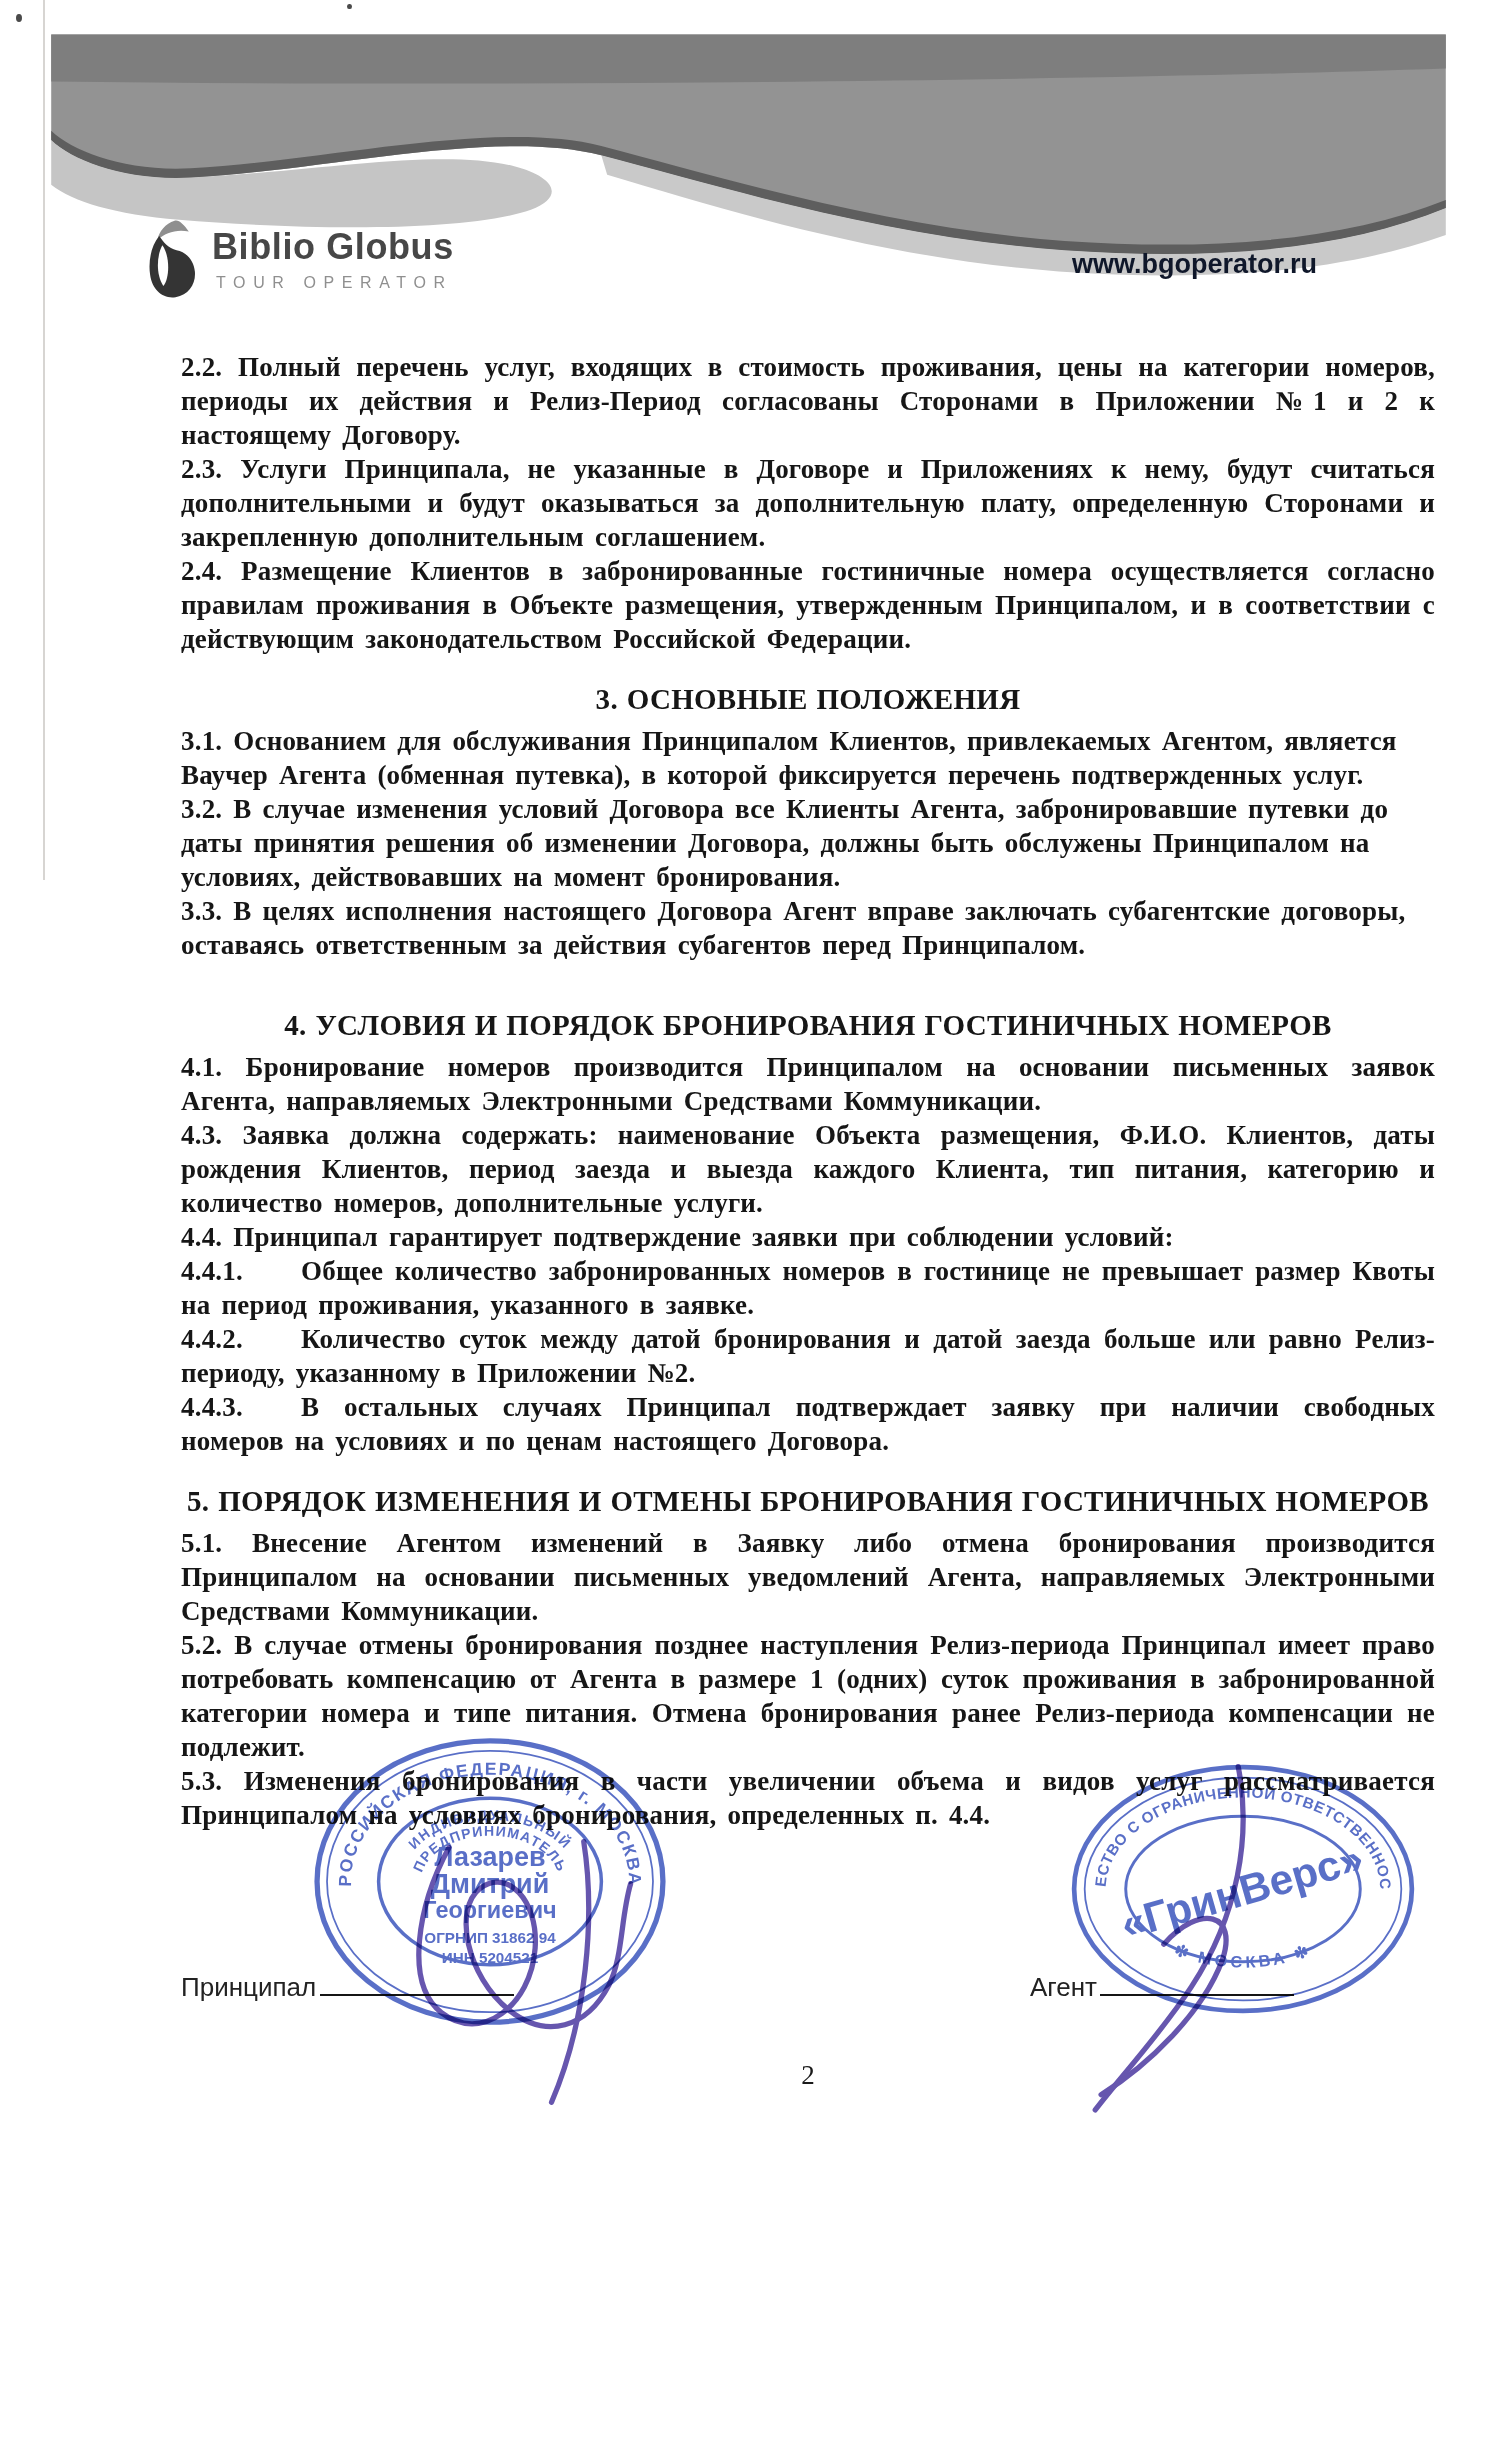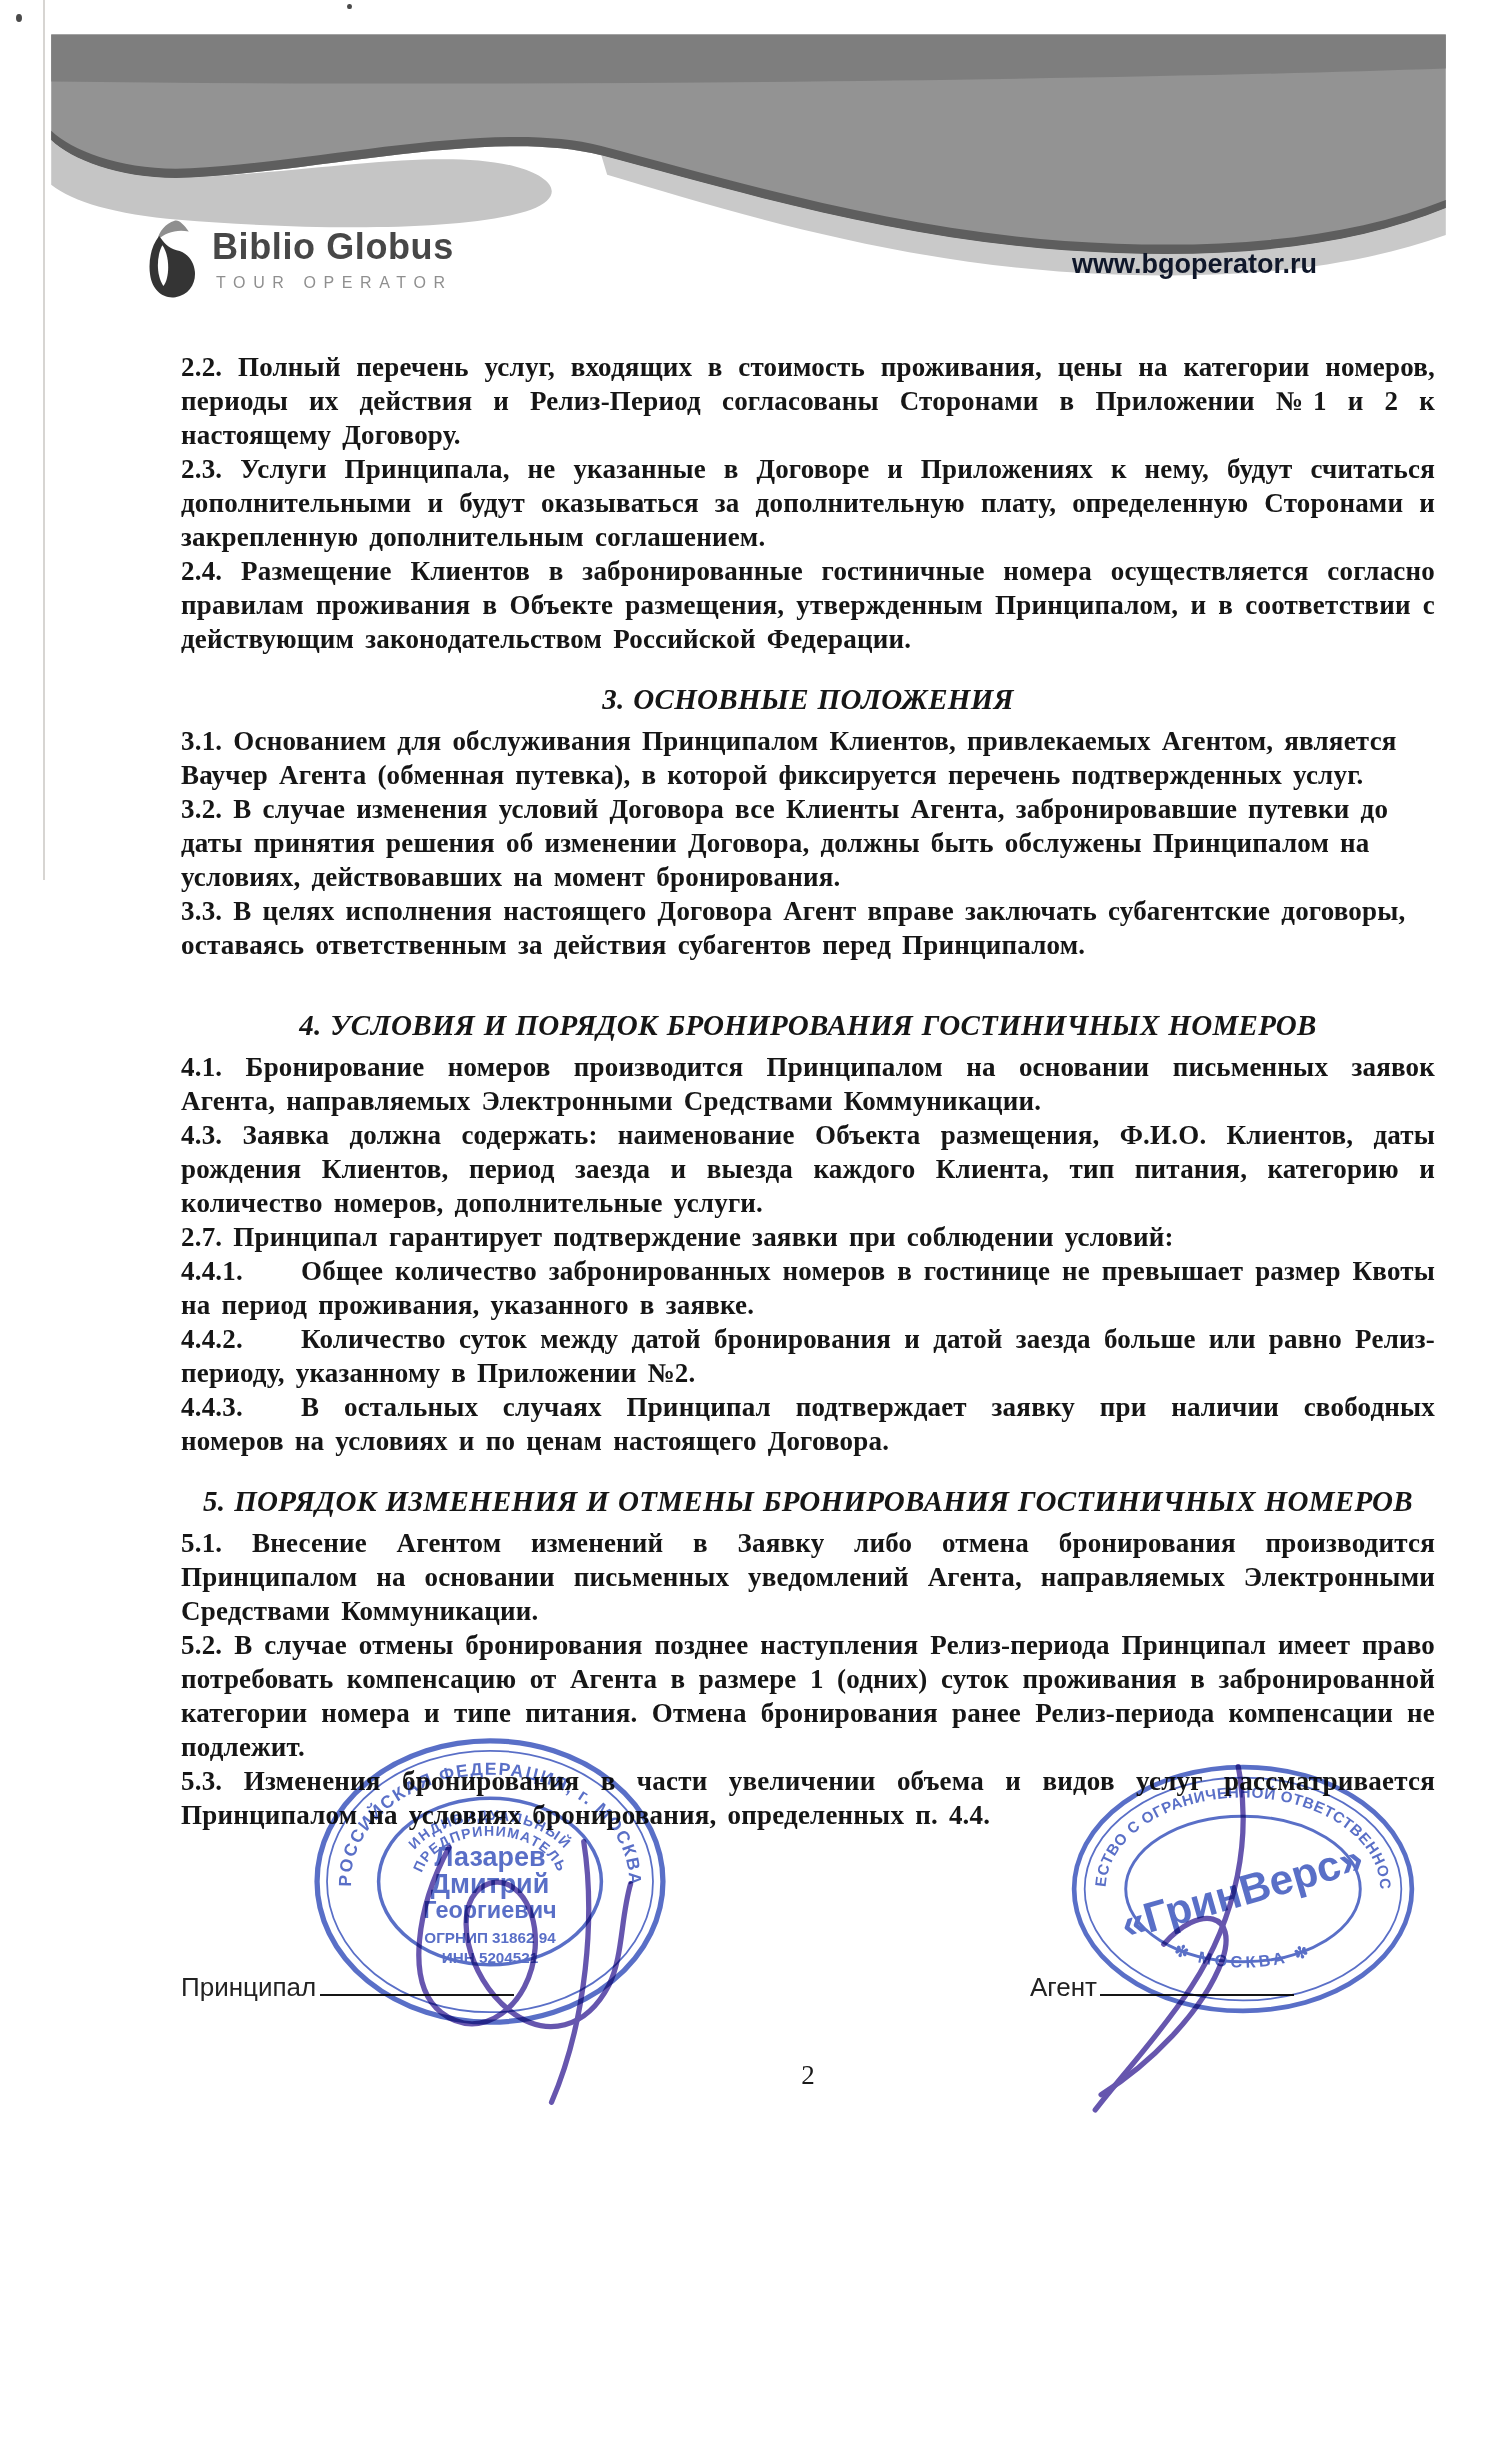--- a/index.html
+++ b/index.html
@@ -18,21 +18,21 @@
          font-size:16px;color:#8f8f8f;letter-spacing:7.6px;}
   .site-url{position:absolute;left:997px;top:249px;width:320px;text-align:right;
          font-family:"Liberation Sans",sans-serif;font-weight:bold;font-size:27px;color:#0f172a;}
   
   .doc{position:absolute;left:181px;top:350px;width:1254px;font-size:27px;line-height:34px;
        text-align:justify;letter-spacing:0.2px;word-spacing:4.1px;}
   .doc p{margin:0;font-weight:bold;}
   .doc p.left{text-align:left;}
   .doc p.italic{font-style:italic;color:#2a2a2a;}
   .doc h2{font-size:29px;line-height:35px;font-weight:bold;text-align:center;
-          margin:26px 0 7px 0;letter-spacing:0.3px;word-spacing:1.2px;font-style:italic;}
+          margin:26px 0 7px 0;letter-spacing:0.3px;word-spacing:1.2px;}
   .doc h2.big-gap{margin-top:46px;}
   .clause-num{display:inline-block;min-width:120px;}
   
   .sig-row{position:absolute;left:181px;top:1966px;width:1254px;height:47px;
            font-family:"Liberation Sans",sans-serif;font-size:26px;color:#222;}
   .sig-principal{position:absolute;left:0;top:0;}
   .sig-agent{position:absolute;left:849px;top:0;}
   .sig-line{display:inline-block;width:194px;height:28px;border-bottom:2.9px solid #151515;margin-left:3.5px;}
   .page-num{position:absolute;left:181px;top:2060px;width:1254px;text-align:center;font-size:27px;color:#1a1a1a;}
   
@@ -75,21 +75,21 @@
     <p>2.4. Размещение Клиентов в забронированные гостиничные номера осуществляется согласно правилам проживания в Объекте размещения, утвержденным Принципалом, и в соответствии с действующим законодательством Российской Федерации.</p>
 
     <h2>3. ОСНОВНЫЕ ПОЛОЖЕНИЯ</h2>
     <p class="left">3.1. Основанием для обслуживания Принципалом Клиентов, привлекаемых Агентом, является Ваучер Агента (обменная путевка), в которой фиксируется перечень подтвержденных услуг.</p>
     <p class="left">3.2. В случае изменения условий Договора все Клиенты Агента, забронировавшие путевки до даты принятия решения об изменении Договора, должны быть обслужены Принципалом на условиях, действовавших на момент бронирования.</p>
     <p class="left">3.3. В целях исполнения настоящего Договора Агент вправе заключать субагентские договоры, оставаясь ответственным за действия субагентов перед Принципалом.</p>
 
     <h2 class="big-gap">4. УСЛОВИЯ И ПОРЯДОК БРОНИРОВАНИЯ ГОСТИНИЧНЫХ НОМЕРОВ</h2>
     <p>4.1. Бронирование номеров производится Принципалом на основании письменных заявок Агента, направляемых Электронными Средствами Коммуникации.</p>
     <p>4.3. Заявка должна содержать: наименование Объекта размещения, Ф.И.О. Клиентов, даты рождения Клиентов, период заезда и выезда каждого Клиента, тип питания, категорию и количество номеров, дополнительные услуги.</p>
-    <p>2.7. Принципал гарантирует подтверждение заявки при соблюдении условий:</p>
+    <p>4.4. Принципал гарантирует подтверждение заявки при соблюдении условий:</p>
     <p><span class="clause-num">4.4.1.</span><span>Общее количество забронированных номеров в гостинице не превышает размер Квоты на период проживания, указанного в заявке.</span></p>
     <p><span class="clause-num">4.4.2.</span><span>Количество суток между датой бронирования и датой заезда больше или равно Релиз-периоду, указанному в Приложении №2.</span></p>
     <p><span class="clause-num">4.4.3.</span><span>В остальных случаях Принципал подтверждает заявку при наличии свободных номеров на условиях и по ценам настоящего Договора.</span></p>
 
     <h2>5. ПОРЯДОК ИЗМЕНЕНИЯ И ОТМЕНЫ БРОНИРОВАНИЯ ГОСТИНИЧНЫХ НОМЕРОВ</h2>
     <p>5.1. Внесение Агентом изменений в Заявку либо отмена бронирования производится Принципалом на основании письменных уведомлений Агента, направляемых Электронными Средствами Коммуникации.</p>
     <p>5.2. В случае отмены бронирования позднее наступления Релиз-периода Принципал имеет право потребовать компенсацию от Агента в размере 1 (одних) суток проживания в забронированной категории номера и типе питания. Отмена бронирования ранее Релиз-периода компенсации не подлежит.</p>
     <p>5.3. Изменения бронирования в части увеличении объема и видов услуг рассматривается Принципалом на условиях бронирования, определенных п. 4.4.</p>
   </div>
 

